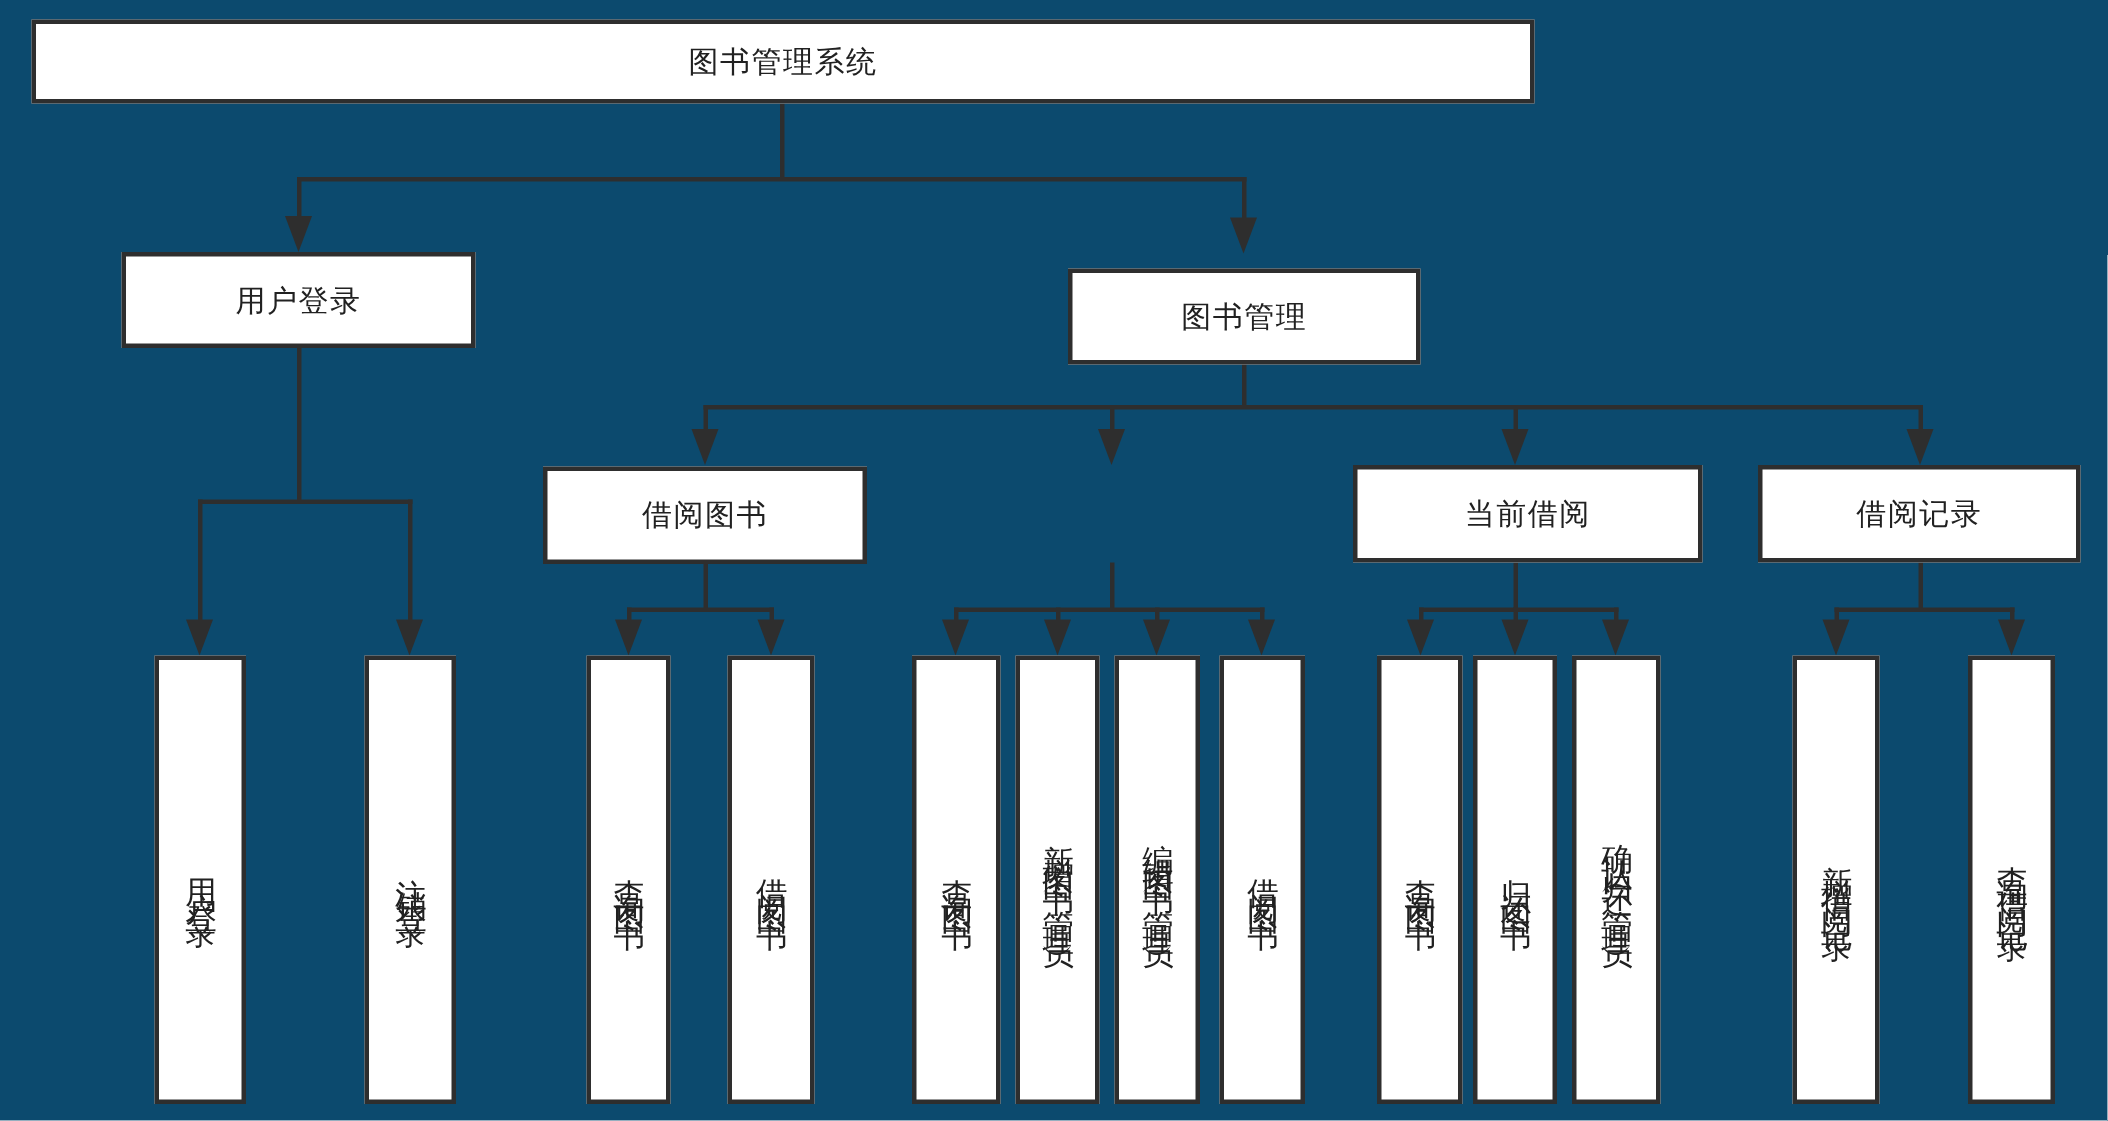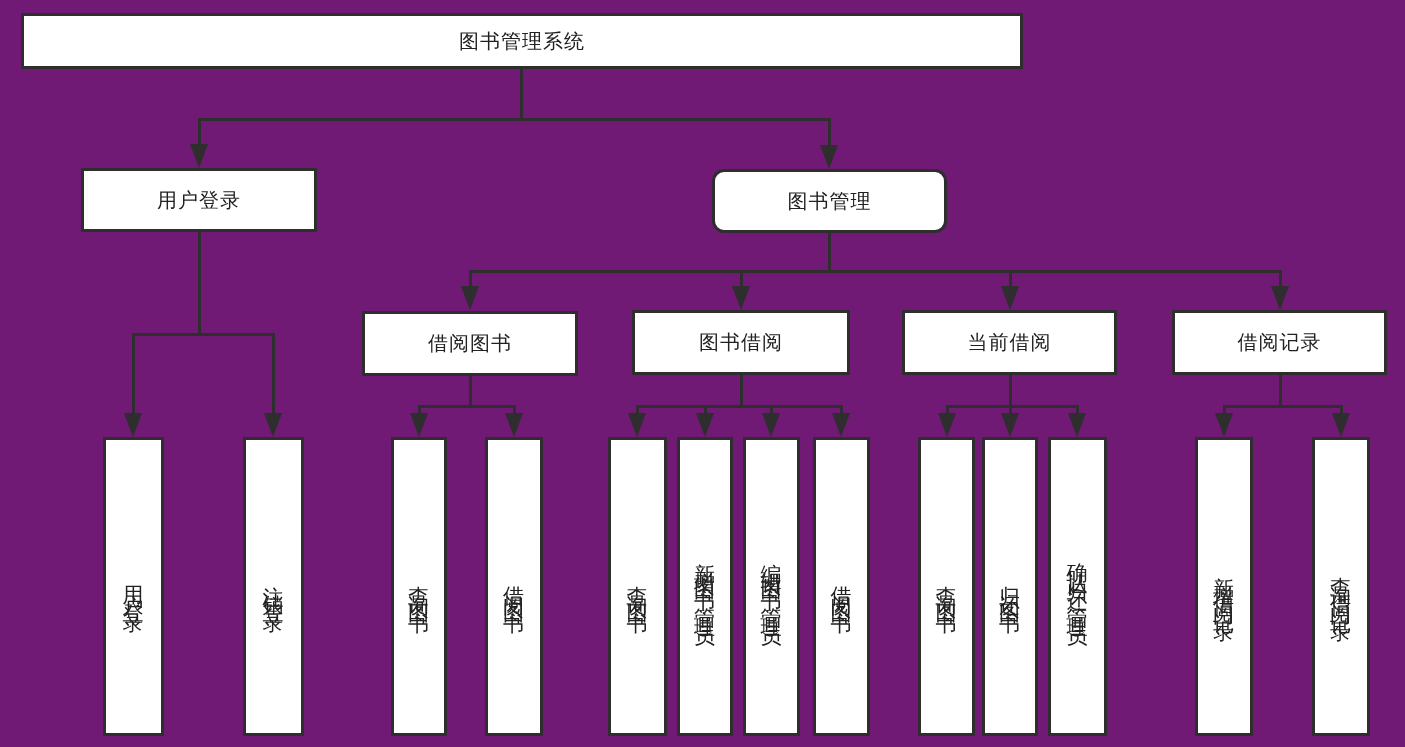--- a/index.html
+++ b/index.html
@@ -5,21 +5,21 @@
   html, body {
     margin: 0;
     padding: 0;
     background: #ffffff;
     font-family: "Liberation Sans", "DejaVu Sans", sans-serif;
   }
   #canvas {
     position: relative;
     width: 1405px;
     height: 747px;
-    background: #701a75;
+    background: #0c4a6e;
     overflow: hidden;
   }
   .box {
     position: absolute;
     box-sizing: border-box;
     background: #ffffff;
     border: 3px solid #2e2e2e;
     display: flex;
     align-items: center;
     justify-content: center;
@@ -84,21 +84,21 @@
   <div class="vl" style="left:520px; top:69px; height:51px;"></div>
   <div class="hl" style="left:198px; top:118px; width:633px;"></div>
   <div class="vl" style="left:198px; top:118px; height:27px;"></div>
   <div class="arrow" style="left:190px; top:144px;"></div>
   <div class="vl" style="left:828px; top:118px; height:28px;"></div>
   <div class="arrow" style="left:820px; top:145px;"></div>
 
   <div class="box" style="left:81px; top:168px; width:236px; height:64px;">
     <span class="h-label">用户登录</span>
   </div>
-  <div class="box" style="left:712px; top:169px; width:235px; height:64px;border-radius:12px;">
+  <div class="box" style="left:712px; top:179px; width:235px; height:64px;">
     <span class="h-label">图书管理</span>
   </div>
 
   <div class="vl" style="left:198px; top:232px; height:103px;"></div>
   <div class="hl" style="left:132px; top:333px; width:143px;"></div>
   <div class="vl" style="left:132px; top:333px; height:81px;"></div>
   <div class="arrow" style="left:124px; top:413px;"></div>
   <div class="vl" style="left:272px; top:333px; height:81px;"></div>
   <div class="arrow" style="left:264px; top:413px;"></div>
 
@@ -109,24 +109,21 @@
   <div class="vl" style="left:740px; top:270px; height:17px;"></div>
   <div class="arrow" style="left:732px; top:286px;"></div>
   <div class="vl" style="left:1009px; top:270px; height:17px;"></div>
   <div class="arrow" style="left:1001px; top:286px;"></div>
   <div class="vl" style="left:1279px; top:270px; height:17px;"></div>
   <div class="arrow" style="left:1271px; top:286px;"></div>
 
   <div class="box" style="left:362px; top:311px; width:216px; height:65px;">
     <span class="h-label">借阅图书</span>
   </div>
-  <div class="box" style="left:632px; top:310px; width:218px; height:65px;">
-    <span class="h-label">图书借阅</span>
-  </div>
-  <div class="box" style="left:902px; top:310px; width:215px; height:65px;">
+  <div class="box" style="left:902px; top:310px; width:233px; height:65px;">
     <span class="h-label">当前借阅</span>
   </div>
   <div class="box" style="left:1172px; top:310px; width:215px; height:65px;">
     <span class="h-label">借阅记录</span>
   </div>
 
   <div class="vl" style="left:469px; top:376px; height:31px;"></div>
   <div class="hl" style="left:418px; top:405px; width:98px;"></div>
   <div class="vl" style="left:418px; top:405px; height:9px;"></div>
   <div class="arrow" style="left:410px; top:413px;"></div>

